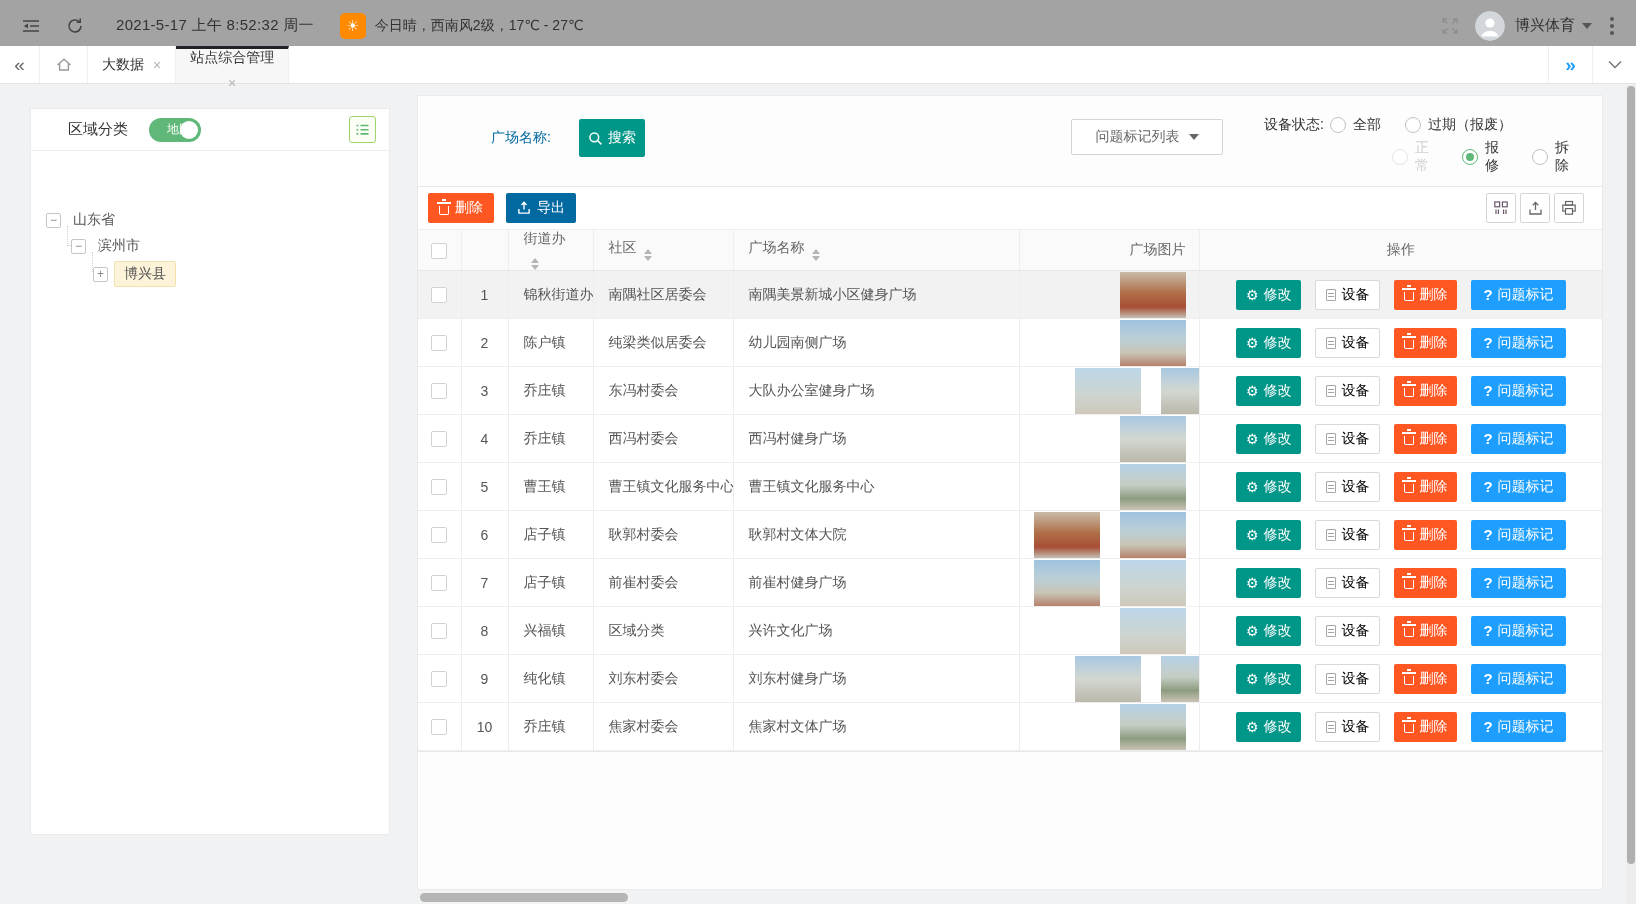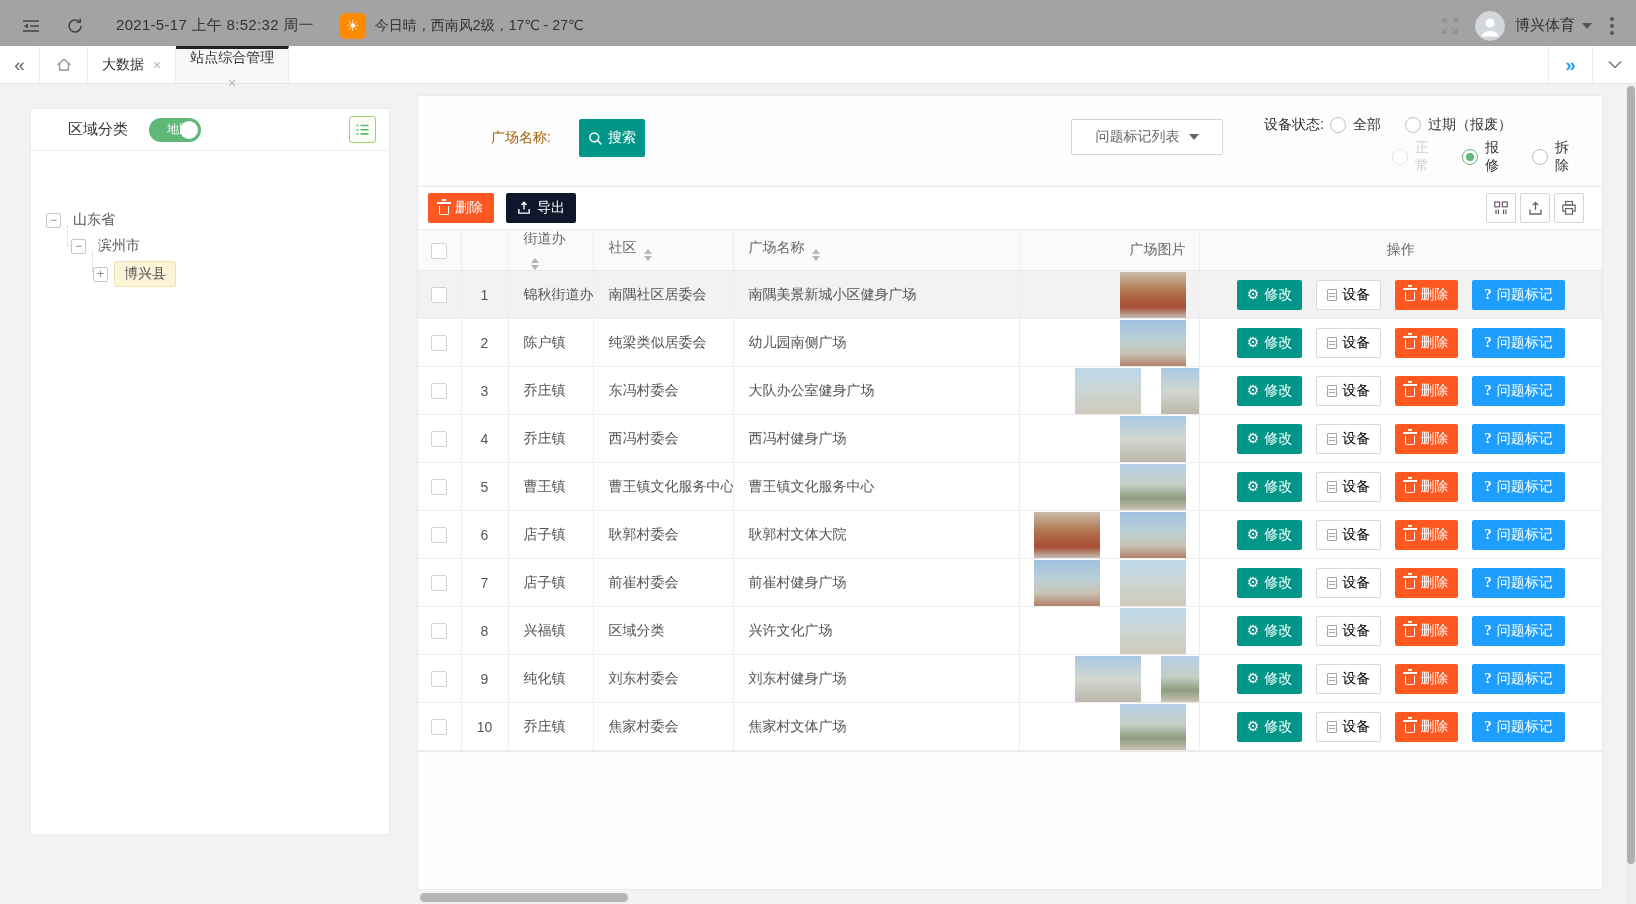--- a/index.html
+++ b/index.html
@@ -42,21 +42,21 @@
   .expander{width:15px;height:15px;border:1px solid #c6c6c6;background:#fff;color:#888;font-size:12px;line-height:13px;text-align:center;display:inline-block;border-radius:2px;}
   .tlabel{margin-left:12px;}
   .tlabel.hl{margin-left:6px;background:#fdf3d9;border:1px solid #f3e2ad;padding:3px 9px;border-radius:2px;color:#555;}
   .tline{position:absolute;border-color:#cfcfcf !important;}
   .vline{border-left:1px dotted #cfcfcf;width:0;}
   .hline{border-top:1px dotted #cfcfcf;height:0;}
 
   
   .right-card{position:absolute;left:417px;top:95px;width:1186px;height:795px;background:#fdfdfd;border:1px solid #ebebeb;}
   .search-row{position:absolute;top:23px;left:73px;display:flex;align-items:center;}
-  .search-label{font-size:14px;color:#a16207;margin-right:14px;}
+  .search-label{font-size:14px;color:#0369a1;margin-right:14px;}
   .search-input{width:186px;height:36px;border:1px solid #d9d9d9;border-radius:2px;padding:0 10px;font-size:14px;color:#333;outline:none;background:#fff;font-family:inherit;}
   .search-input::placeholder{color:#c2c2c2;}
   .btn-search{margin-left:14px;height:38px;width:66px;border:none;border-radius:2px;background:#009688;color:#fff;font-size:14px;display:inline-flex;align-items:center;justify-content:center;gap:5px;cursor:pointer;font-family:inherit;}
   .marker-dd{position:absolute;left:653px;top:23px;width:152px;height:36px;border:1px solid #d4d4d4;border-radius:2px;background:#fff;display:flex;align-items:center;justify-content:center;gap:9px;font-size:14px;color:#666;cursor:pointer;}
   .dd-caret{width:0;height:0;border-left:5px solid transparent;border-right:5px solid transparent;border-top:6px solid #666;}
   .status-block{position:absolute;left:846px;top:16px;font-size:14px;}
   .status-row{display:flex;align-items:center;height:26px;margin-bottom:6px;}
   .status-label{width:66px;color:#333;}
   .status-row.second{margin-left:128px;}
   .radio-item{display:inline-flex;align-items:center;gap:7px;margin-right:24px;cursor:pointer;color:#333;}
@@ -64,21 +64,21 @@
   .radio.selected{border-color:#5FB878;}
   .radio.selected::after{content:"";position:absolute;left:3px;top:3px;width:8px;height:8px;border-radius:50%;background:#5FB878;}
   .radio.disabled{border-color:#e4e4e4;}
   .radio-item.dis{color:#cfcfcf;}
 
   
   .grid-box{position:absolute;left:-1px;right:-1px;top:90px;border:1px solid #e8e8e8;background:#fff;}
   .gtoolbar{height:43px;display:flex;align-items:center;padding:0 18px 0 10px;border-bottom:1px solid #eee;background:#fff;}
   .btn-tb{height:30px;border:none;border-radius:2px;color:#fff;font-size:14px;display:inline-flex;align-items:center;gap:6px;padding:0 11px;cursor:pointer;font-family:inherit;}
   .btn-del-top{background:#FF5722;}
-  .btn-exp-top{background:#0f172a;margin-left:12px;}
+  .btn-exp-top{background:#0369a1;margin-left:12px;}
   .gt-icons{margin-left:auto;display:flex;gap:4px;}
   .gt-icon{width:30px;height:30px;border:1px solid #d5d5d5;border-radius:2px;background:#fff;display:inline-flex;align-items:center;justify-content:center;cursor:pointer;}
 
   table.grid{width:100%;border-collapse:collapse;table-layout:fixed;}
   table.grid th{height:38px;background:#fafafa;font-weight:normal;font-size:14px;color:#666;border-bottom:1px solid #e8e8e8;border-right:1px solid #eee;text-align:left;padding:0 15px;}
   table.grid th:last-child,table.grid td:last-child{border-right:none;}
   table.grid td{height:47px;border-bottom:1px solid #eee;border-right:1px solid #eee;font-size:14px;color:#555;padding:0;overflow:hidden;}
   .c-check,th.h-check{text-align:center !important;padding:0 !important;}
   .c-seq{ text-align:center;color:#666;}
   .c-txt{padding:0 15px !important;white-space:nowrap;}
@@ -97,21 +97,21 @@
   .imgs.clipped{padding-right:0;}
   .imgs.clipped .ph:last-child{margin-right:-28px;}
   .g0{background:linear-gradient(180deg,#c9bba9 0%,#b07048 45%,#a84e36 76%,#c3beb3 100%);}
   .g1{background:linear-gradient(180deg,#9fc3df 0%,#bccfd6 42%,#c8c3b4 72%,#b5826d 100%);}
   .g2{background:linear-gradient(180deg,#bdd7ea 0%,#ccd5d1 55%,#cfc9bb 100%);}
   .g3{background:linear-gradient(180deg,#a9c8e2 0%,#d2d7d1 50%,#bcb7aa 100%);}
   .g4{background:linear-gradient(180deg,#b5d0e6 0%,#c5cec5 45%,#8d9c80 75%,#c9c3b5 100%);}
 
   .c-act{ }
   .act-wrap{display:flex;align-items:center;justify-content:center;gap:14px;}
-  .btn{height:30px;border:none;border-radius:2px;font-size:14px;display:inline-flex;align-items:center;gap:5px;padding:0 10px;cursor:pointer;color:#fff;font-family:Liberation Serif, serif;white-space:nowrap;}
+  .btn{height:30px;border:none;border-radius:2px;font-size:14px;display:inline-flex;align-items:center;gap:5px;padding:0 10px;cursor:pointer;color:#fff;font-family:Liberation Sans, sans-serif;white-space:nowrap;}
   .act-edit{background:#009688;}
   .act-dev{background:#fff;border:1px solid #d9d9d9;color:#000000;}
   .act-del{background:#FF5722;}
   .act-mark{background:#1E9FFF;padding:0 12px;}
   .ico-gear::before{content:"⚙";font-size:14px;line-height:1;}
   .ico-q{font-weight:bold;font-size:15px;}
   .ico-doc{position:relative;width:10px;height:12px;border:1px solid #a6a6a6;border-radius:1px;background:#fff;display:inline-block;}
   .ico-doc::after{content:"";position:absolute;left:1px;top:3px;width:6px;height:1px;background:#a6a6a6;box-shadow:0 3px 0 #a6a6a6;}
   .ico-trash{position:relative;width:10px;height:9px;border:1px solid #fff;border-top:none;border-radius:0 0 2px 2px;display:inline-block;margin-top:4px;}
   .ico-trash::before{content:"";position:absolute;top:-4px;left:-3px;width:14px;height:2px;background:#fff;}

